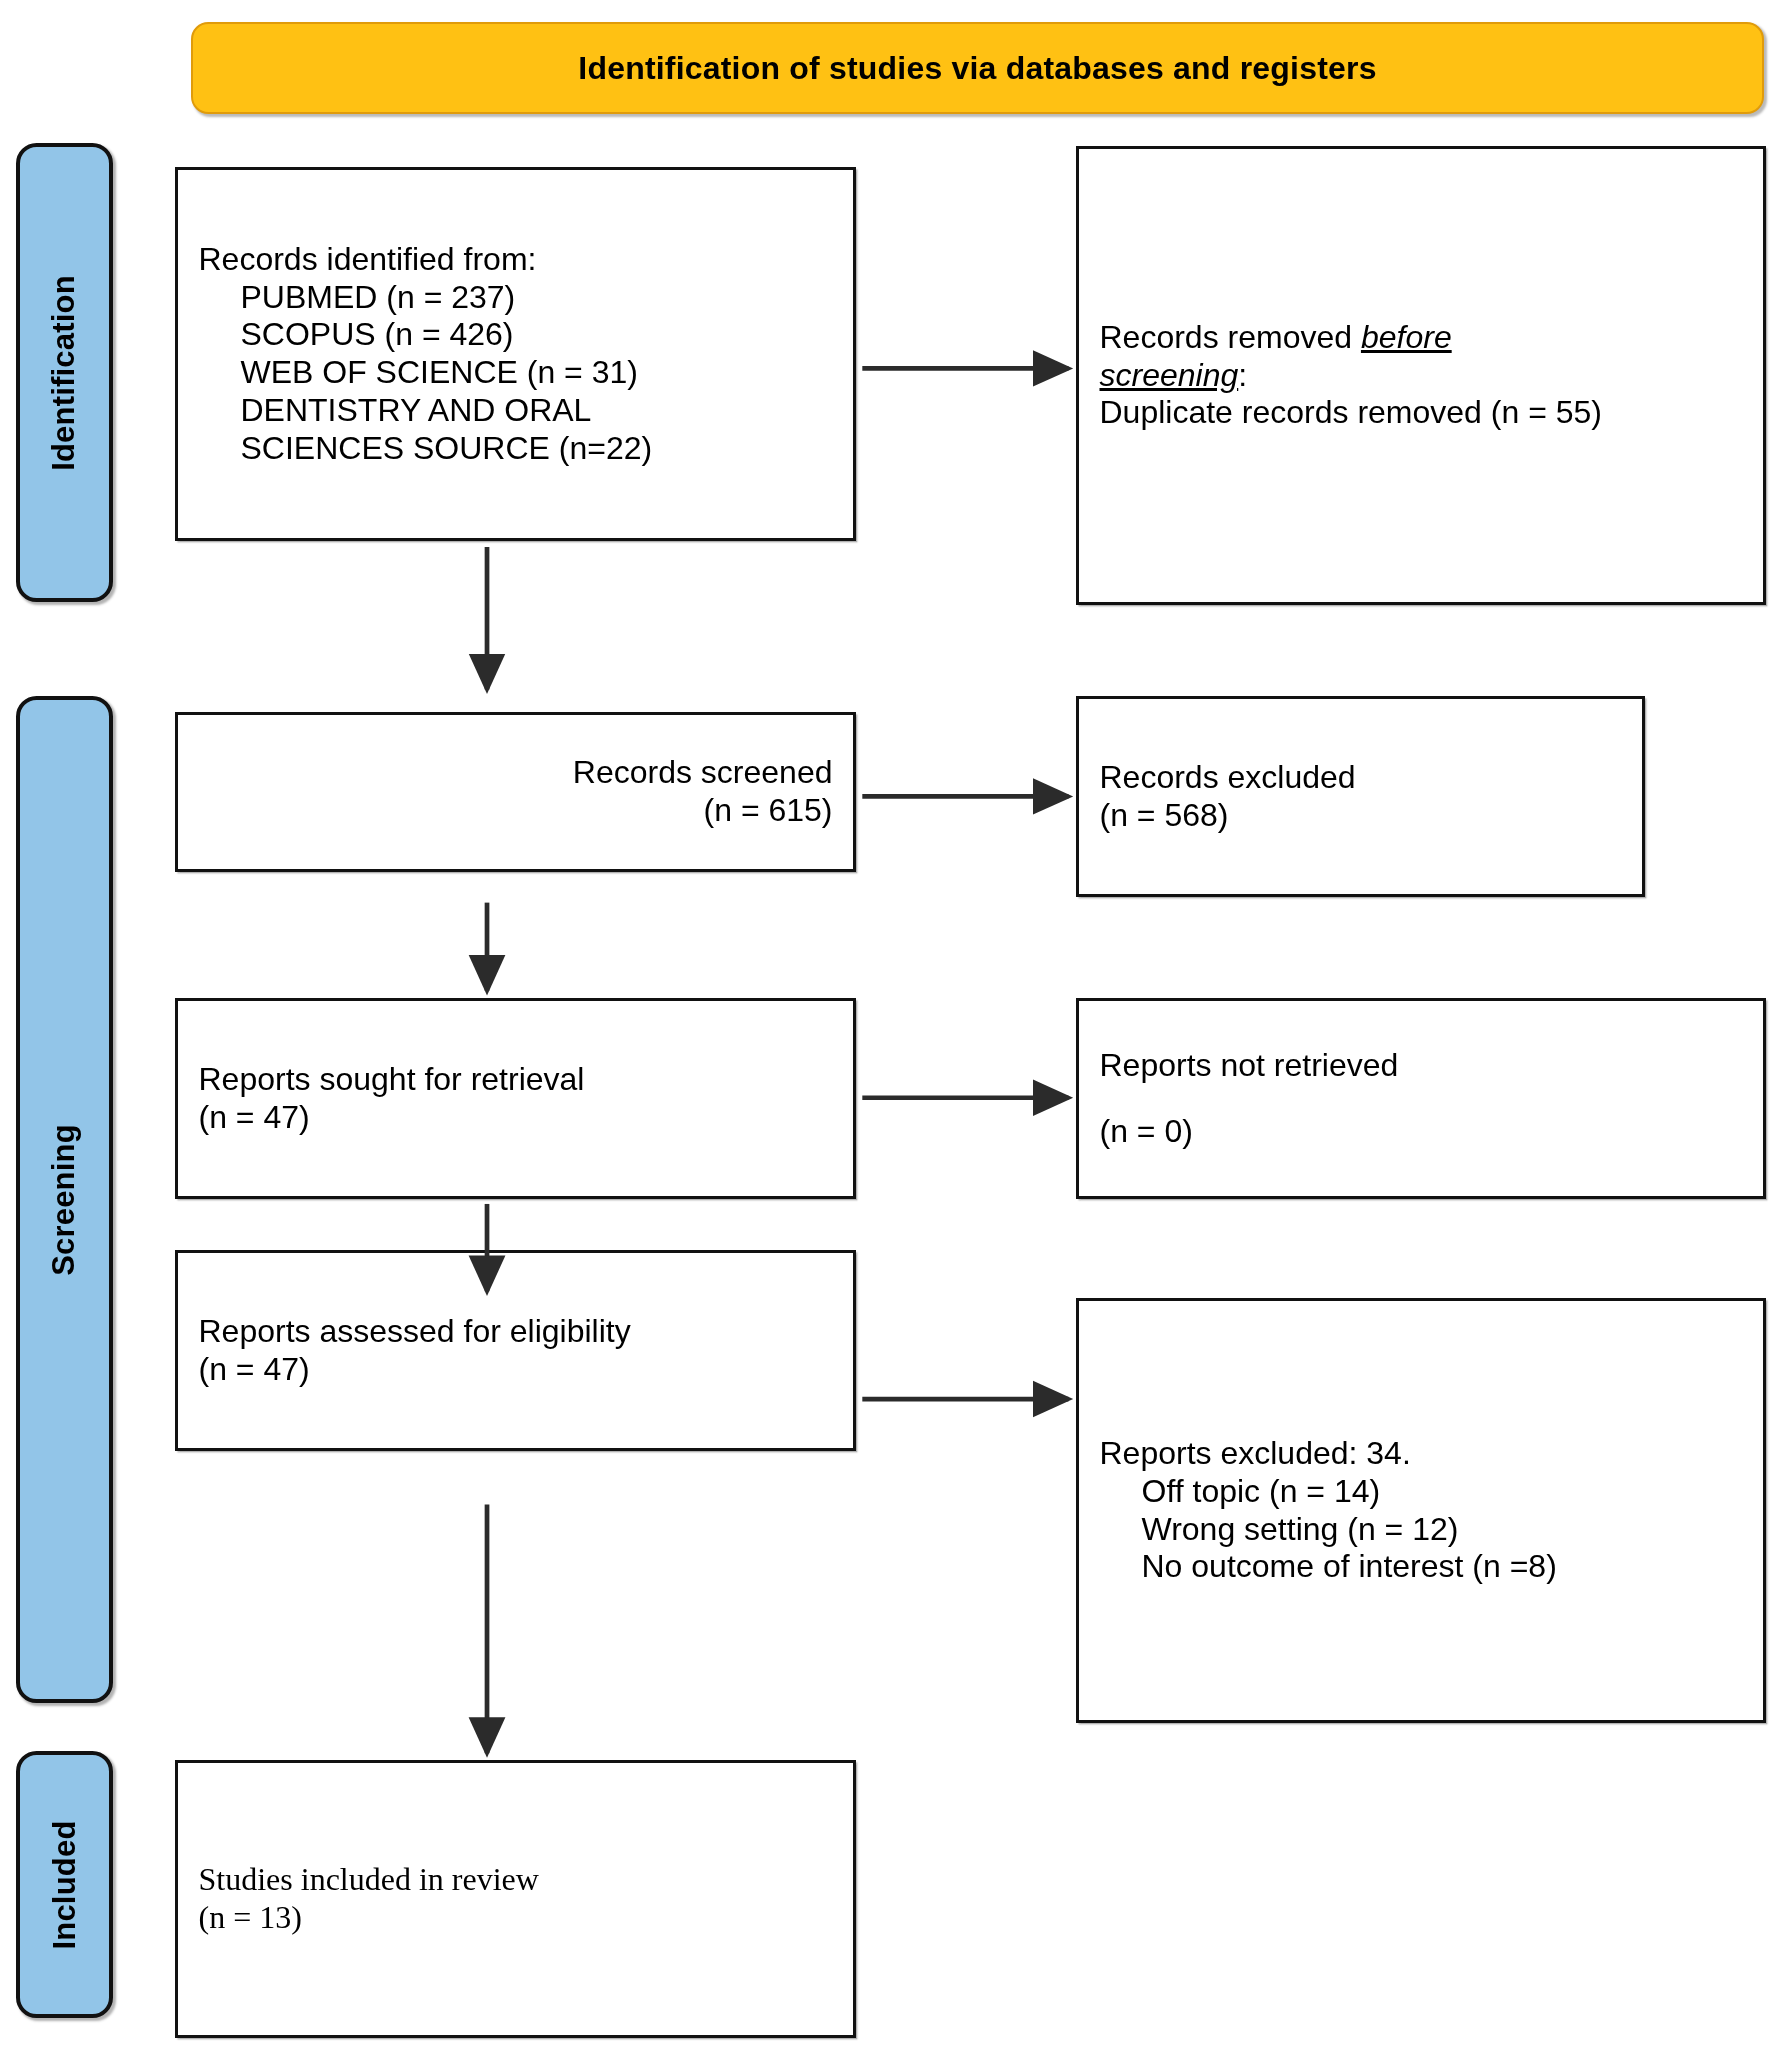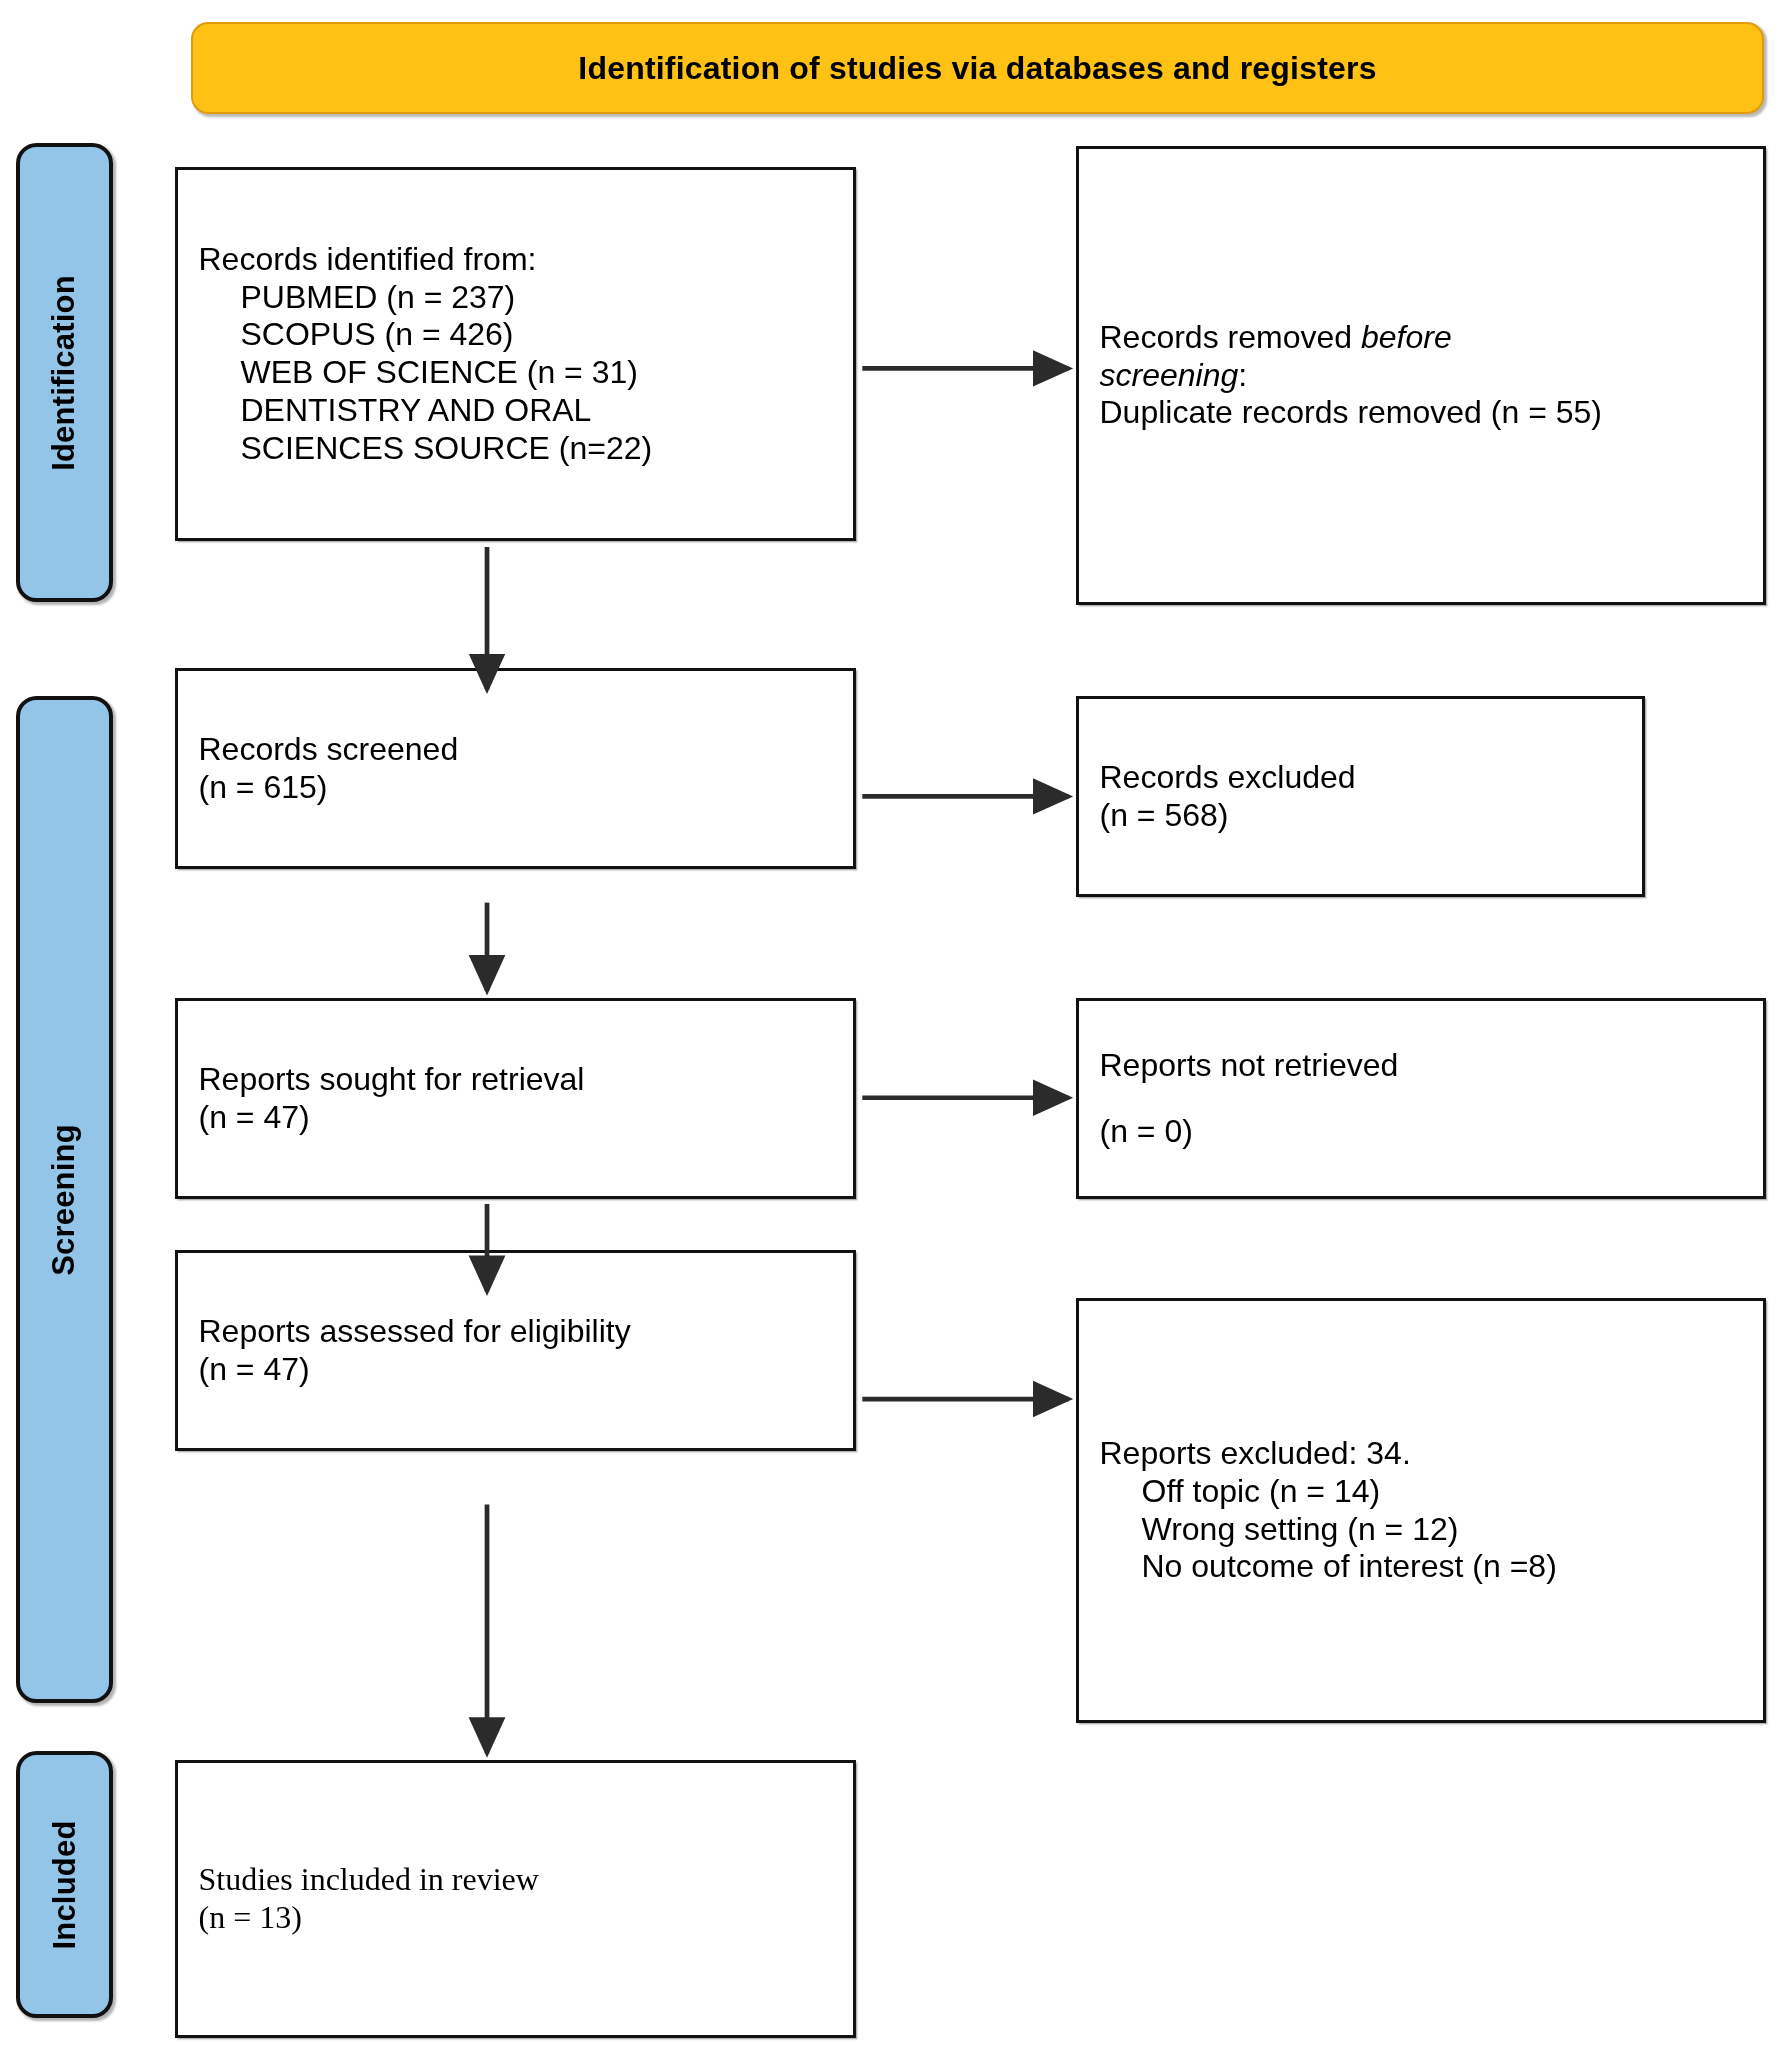--- a/index.html
+++ b/index.html
@@ -80,25 +80,25 @@
     padding: 0 20.5px;
   }
   .flow-box .line {
     font-size: 32px;
     line-height: 1.18;
     color: #000000;
     white-space: pre-wrap;
   }
   .flow-box .line.indent { padding-left: 42px; }
   .flow-box .line.indent2 { padding-left: 42px; text-indent: -42px; padding-right: 0; }
-  .flow-box .ital { font-style: italic; }
+  .flow-box .ital { font-style: italic; text-decoration: underline; }
 
   
   #box-identified        { left: 175px; top: 167px;  width: 681px; height: 374px; }
-  #box-screened          { left: 175px; top: 668px;  width: 681px; height: 201px; }
+  #box-screened          { left: 175px; top: 712px;  width: 681px; height: 160px; text-align: right; }
   #box-sought            { left: 175px; top: 998px; width: 681px; height: 201px; }
   #box-assessed          { left: 175px; top: 1250px; width: 681px; height: 201px; }
   #box-included          { left: 175px; top: 1760px; width: 681px; height: 278px; font-family: Liberation Serif, serif; }
 
   
   #box-removed           { left: 1076px; top: 146px;  width: 690px; height: 459px; }
   #box-excluded-records  { left: 1076px; top: 696px;  width: 569px; height: 201px; }
   #box-not-retrieved     { left: 1076px; top: 998px; width: 690px; height: 201px; gap: 28px; }
   #box-excluded-reports  { left: 1076px; top: 1298px; width: 690px; height: 425px; }
 

